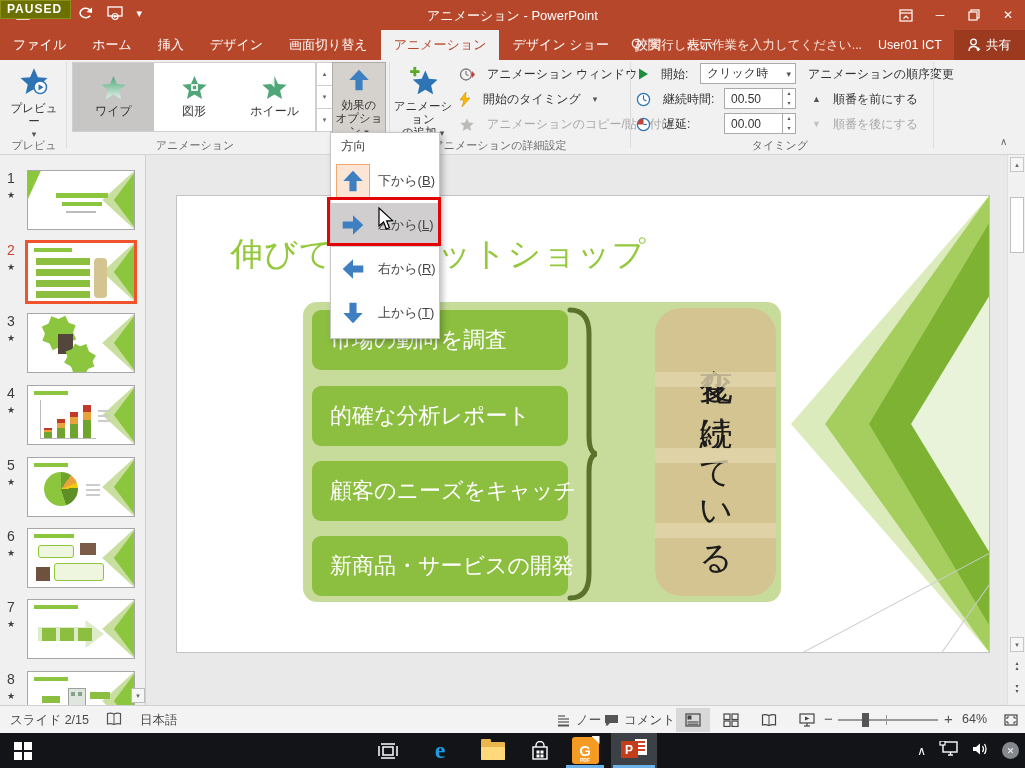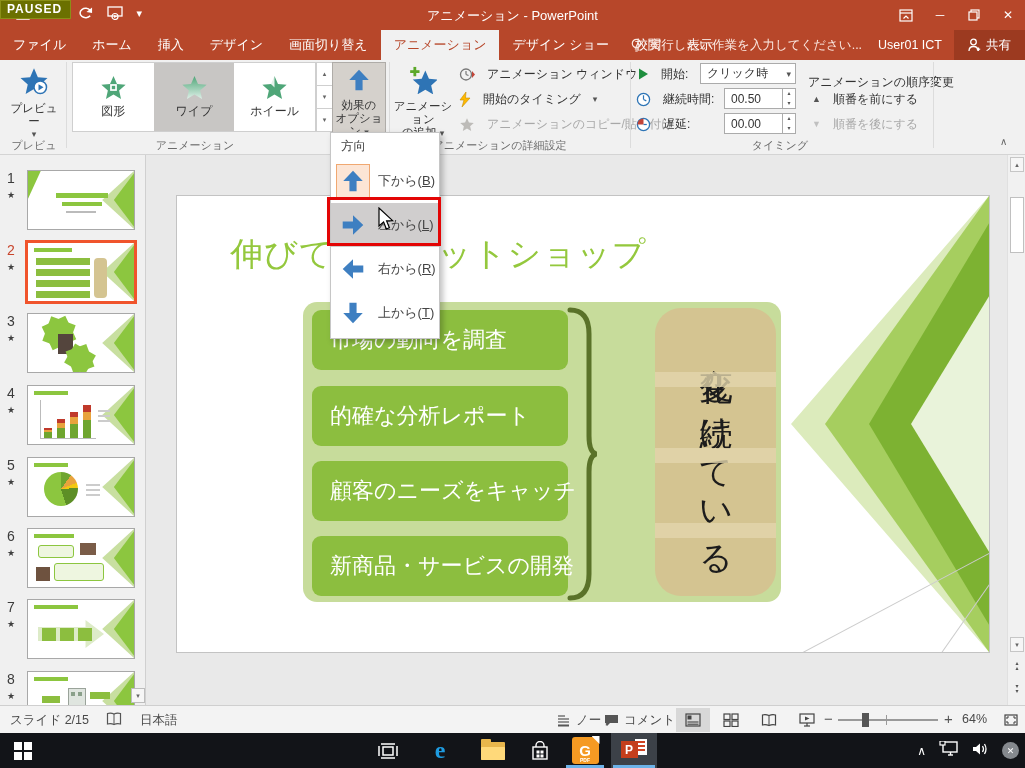--- a/index.html
+++ b/index.html
@@ -232,33 +232,33 @@
             <circle cx="17" cy="17" r="5" fill="#fff" stroke="#2E74B5" stroke-width="1.2"></circle>
             <path d="M15.6 14.5 L19.6 17 L15.6 19.5 Z" fill="#2E74B5"></path>
           </svg>
       </span>
       <span>プレビュー</span>
       <span class="chev">▾</span>
     </div>
     <div class="vsep" style="left:66px;"></div>
 
     <div class="gallery">
+      <div class="gitem sel">
+        <svg width="27" height="27" viewBox="0 0 24 24">
+            <use href="#star5" fill="url(#wipeGrad)"></use>
+          </svg>
+        <span>ワイプ</span>
+      </div>
       <div class="gitem">
         <svg width="27" height="27" viewBox="0 0 24 24">
             <use href="#star5" fill="#4FA678"></use>
             <rect x="9" y="9" width="6" height="6" fill="#fff"></rect>
             <rect x="10.5" y="10.5" width="3" height="3" fill="#4FA678"></rect>
           </svg>
         <span>図形</span>
-      </div>
-      <div class="gitem sel">
-        <svg width="27" height="27" viewBox="0 0 24 24">
-            <use href="#star5" fill="url(#wipeGrad)"></use>
-          </svg>
-        <span>ワイプ</span>
       </div>
       <div class="gitem">
         <svg width="27" height="27" viewBox="0 0 24 24">
             <use href="#star5" fill="#4FA678"></use>
             <path d="M12 12 L12 1.8 L5 5 Z" fill="#fff" opacity="0.85"></path>
           </svg>
         <span>ホイール</span>
       </div>
     </div>
     <div class="gscroll">
@@ -352,21 +352,21 @@
       <span>遅延:</span>
     </div>
     <div class="field" style="position:absolute; left:724px; top:53px; width:72px;">
       <span style="flex:1; padding-left:6px;">00.00</span>
       <span class="spin">
           <span>▴</span>
           <span>▾</span>
         </span>
     </div>
 
-    <div class="smallrow" style="left:808px; top:3px;margin-top:8px;">
+    <div class="smallrow" style="left:808px; top:3px;">
       <span>アニメーションの順序変更</span>
     </div>
     <div class="smallrow" style="left:812px; top:28px;">
       <span style="font-size:9px; color:#555;">▲</span>
       <span>順番を前にする</span>
     </div>
     <div class="smallrow grayed" style="left:812px; top:53px;">
       <span style="font-size:9px; color:#c0c0c0;">▼</span>
       <span>順番を後にする</span>
     </div>

